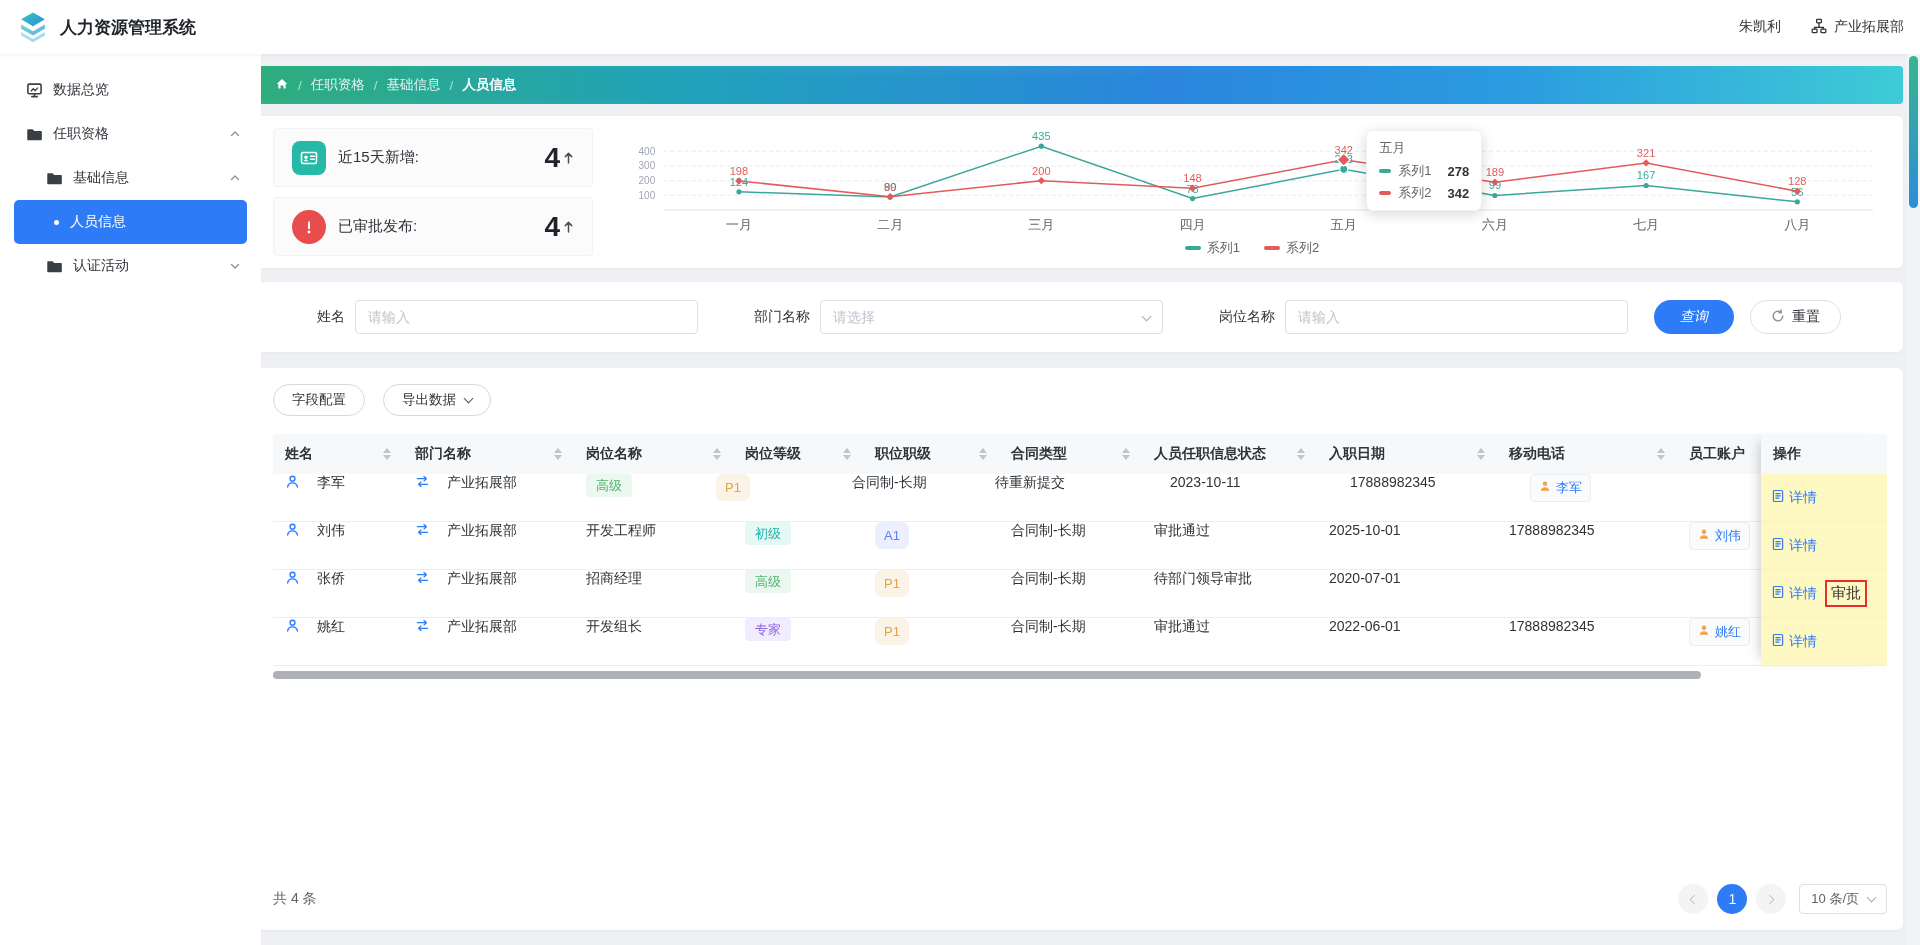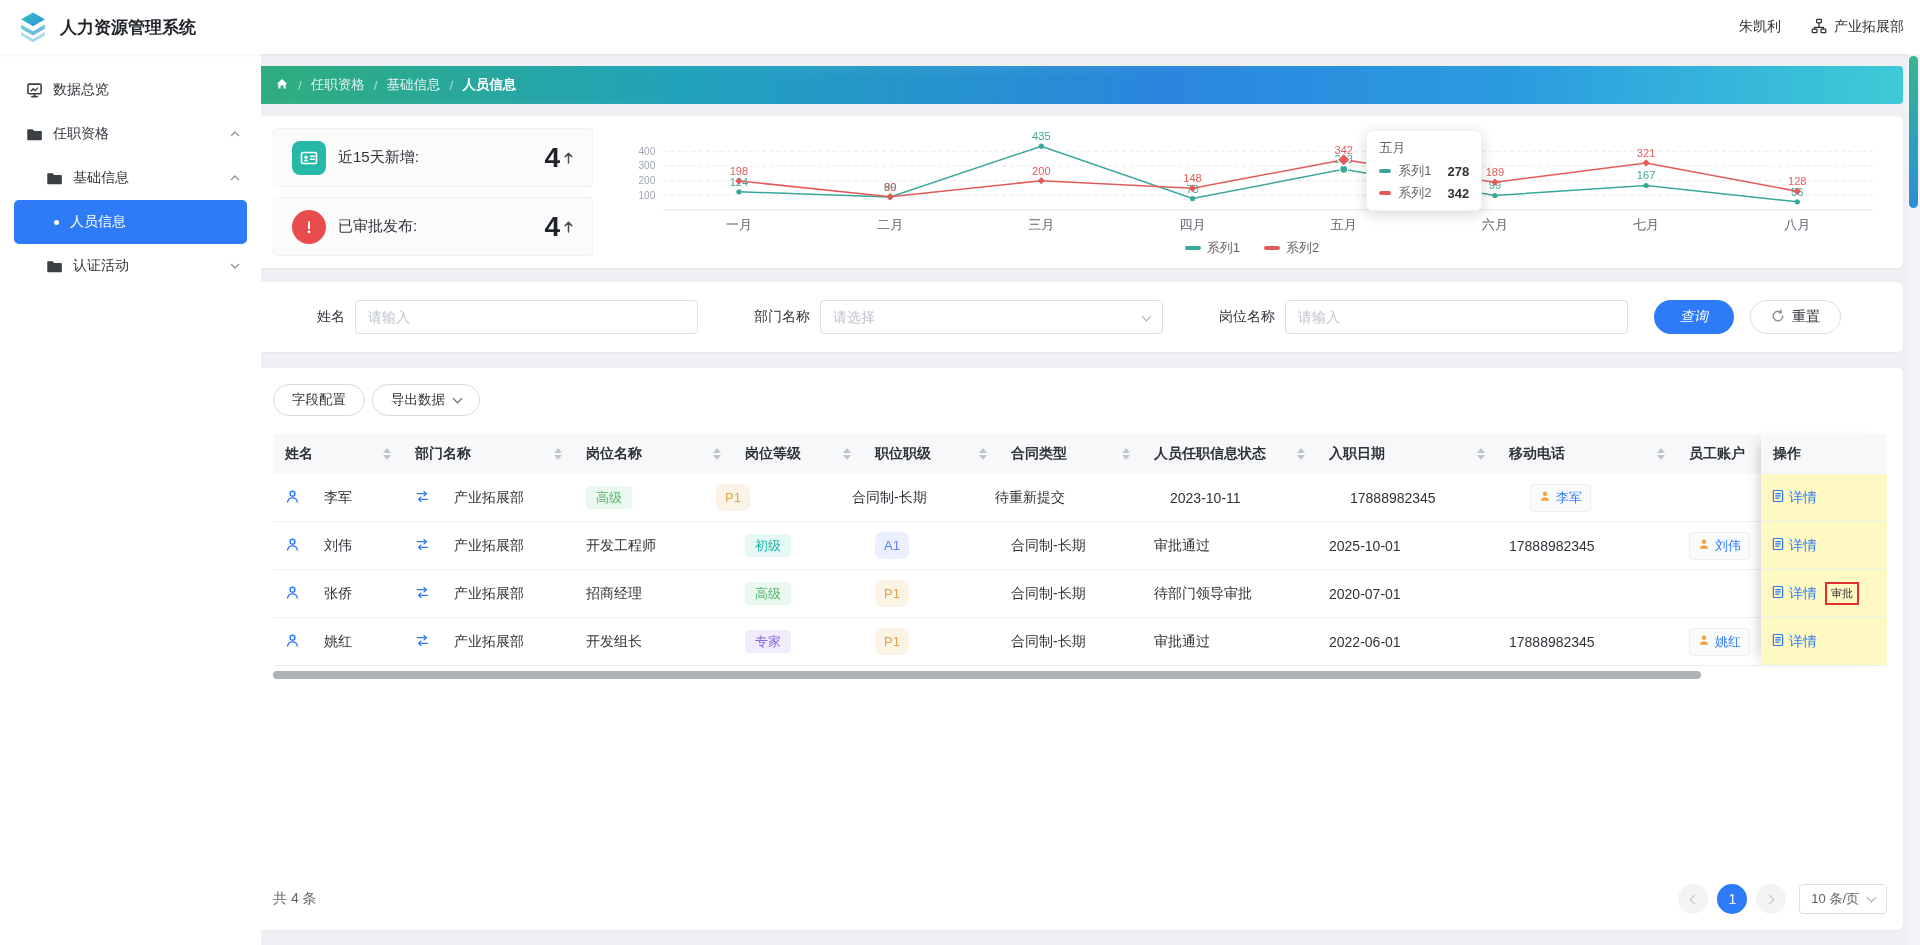--- a/index.html
+++ b/index.html
@@ -80,51 +80,51 @@
   .chevron { width:7px; height:7px; border-right:1.5px solid #a8abb2; border-bottom:1.5px solid #a8abb2;
     display:inline-block; transform:rotate(45deg); }
   .chevron.dark { border-color:#555; }
   .btn-primary { margin-left:26px; height:34px; padding:0 26px; background:#2d7bf7; color:#fff; border:none;
     border-radius:17px; font-size:14px; cursor:pointer; font-family:inherit;font-style:italic; }
   .btn-plain { margin-left:16px; height:34px; padding:0 20px; background:#fff; color:#2f3339; border:1px solid #dcdfe6;
     border-radius:17px; font-size:14px; cursor:pointer; display:flex; align-items:center; gap:7px; font-family:inherit; }
 
   
   .table-card { height:562px; margin-top:16px; padding:16px; display:flex; flex-direction:column; }
-  .tb-toolbar { display:flex; gap:7px; margin-bottom:18px; }
+  .tb-toolbar { display:flex; gap:18px; margin-bottom:18px; }
   .pill { height:32px; padding:0 18px; border:1px solid #d9d9d9; border-radius:16px; background:#fff; font-size:13.5px;
     color:#2f3339; display:flex; align-items:center; gap:9px; cursor:pointer; font-family:inherit; }
 
   .tbl { position:relative; }
   .t-clip { overflow:hidden; margin-right:126px; }
   .t-inner { width:1584px; }
   .thead { display:flex; height:40px; background:#f7f8fa; align-items:center; }
   .th { display:flex; align-items:center; padding:0 12px; font-size:14px; font-weight:bold; color:#2f3339; height:40px; cursor:pointer; }
   .carets { margin-left:auto; display:flex; flex-direction:column; gap:2px; padding-left:6px; }
   .cu { width:0; height:0; border-left:4px solid transparent; border-right:4px solid transparent; border-bottom:5px solid #c0c4cc; }
   .cd { width:0; height:0; border-left:4px solid transparent; border-right:4px solid transparent; border-top:5px solid #c0c4cc; }
   .tr { display:flex; align-items:center; height:48px; border-bottom:1px solid #ebeef5; background:#fff; }
-  .td { padding:0 12px; font-size:14px; color:#2f3339; display:flex; align-items:center; gap:24px; overflow:hidden; white-space:nowrap; height:48px; }
+  .td { padding:0 12px; font-size:14px; color:#2f3339; display:flex; align-items:flex-start; gap:17px; overflow:hidden; white-space:nowrap; height:48px; }
 
   .tag { padding:5px 10px; border-radius:4px; font-size:13px; line-height:1; }
   .tag-green { color:#53b36c; background:#eaf8ef; }
   .tag-cyan { color:#1fb3a7; background:#e6f8f6; }
   .tag-purple { color:#8b66e0; background:#f2edfc; }
   .rank { width:34px; height:27px; border-radius:7px; font-size:13px; display:flex; align-items:center; justify-content:center; flex:none; }
   .rank-orange { color:#dda451; background:#fbf3e5; }
   .rank-blue { color:#5e7ef2; background:#ecf0fe; }
   .acct { display:inline-flex; align-items:center; gap:5px; padding:4px 8px; background:#fafbfc; border:1px solid #ebedf0;
     border-radius:4px; font-size:13px; color:#2d7bf7; cursor:pointer; }
 
   .t-ops { position:absolute; top:0; right:0; width:126px; background:#fef9c3; box-shadow:-9px 0 12px -8px rgba(0,0,0,.22); }
   .t-ops .th-ops { height:40px; background:#f7f8fa; display:flex; align-items:center; padding:0 12px; font-weight:bold; font-size:14px; color:#2f3339; }
   .ops-tr { display:flex; align-items:center; gap:8px; height:48px; border-bottom:1px solid #ebeef5; padding:0 10px; }
   .oplink { display:inline-flex; align-items:center; gap:4px; color:#2d7bf7; font-size:14px; cursor:pointer; }
   .approve-box { border:2px solid #e62e2e; padding:2px 4px; display:inline-flex; }
-  .approve { color:#333; font-size:11px; cursor:pointer; }
+  .approve { color:#333; font-size:15px; cursor:pointer; }
 
   .hscroll { height:8px; margin-top:5px; margin-right:126px; position:relative; }
   .hthumb { position:absolute; left:0; top:0; height:8px; width:96%; background:#aeb1b7; border-radius:4px; cursor:pointer; }
 
   .tb-footer { margin-top:auto; display:flex; align-items:center; font-size:14px; color:#606266; }
   .pg { margin-left:auto; display:flex; align-items:center; gap:9px; }
   .pg-btn { width:30px; height:30px; border-radius:50%; background:#f4f4f5; display:flex; align-items:center; justify-content:center; cursor:pointer; }
   .arr { width:7px; height:7px; border-left:1.6px solid #c0c4cc; border-bottom:1.6px solid #c0c4cc; display:inline-block; }
   .arr-l { transform:rotate(45deg); margin-left:3px; }
   .arr-r { transform:rotate(-135deg); margin-right:3px; }

